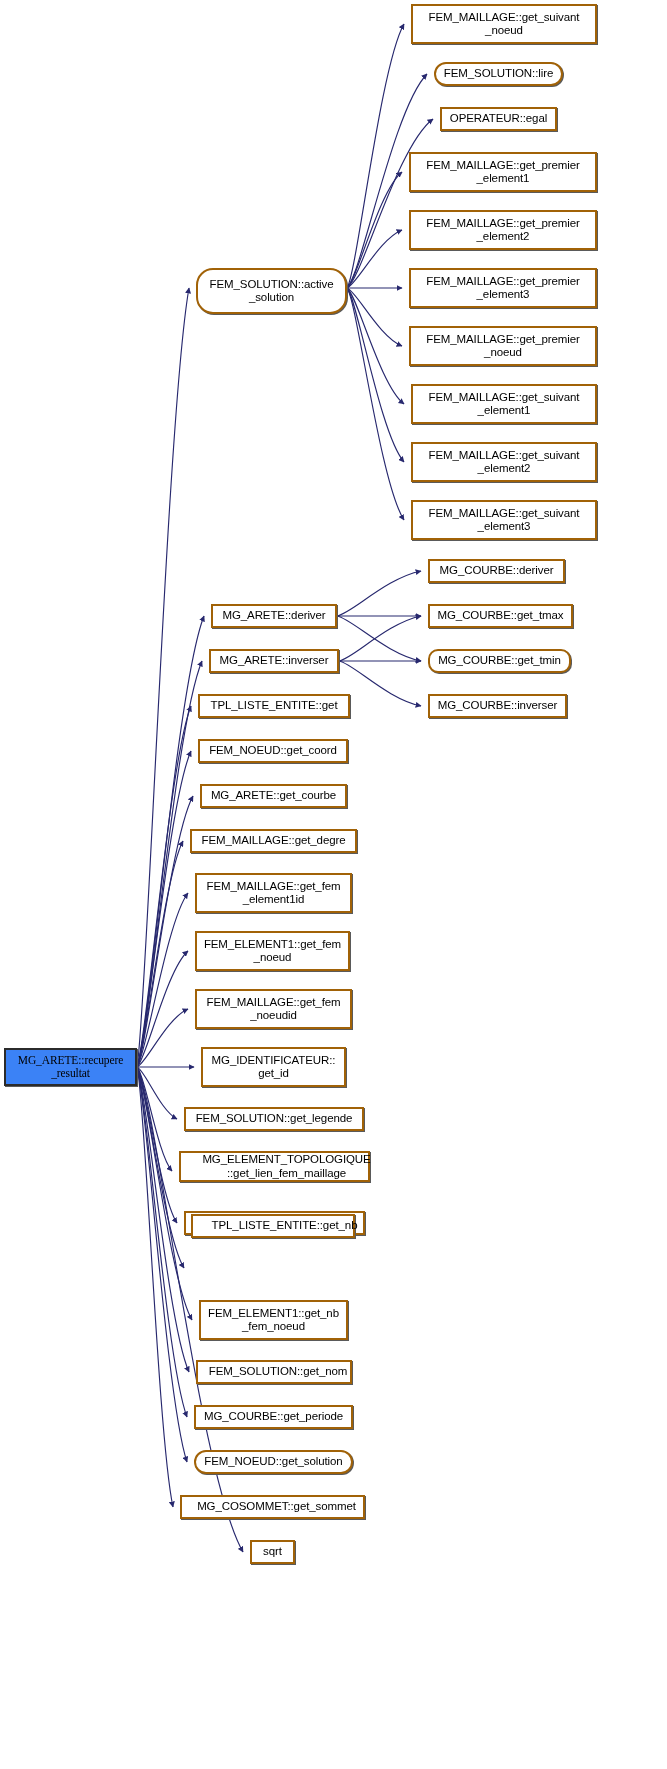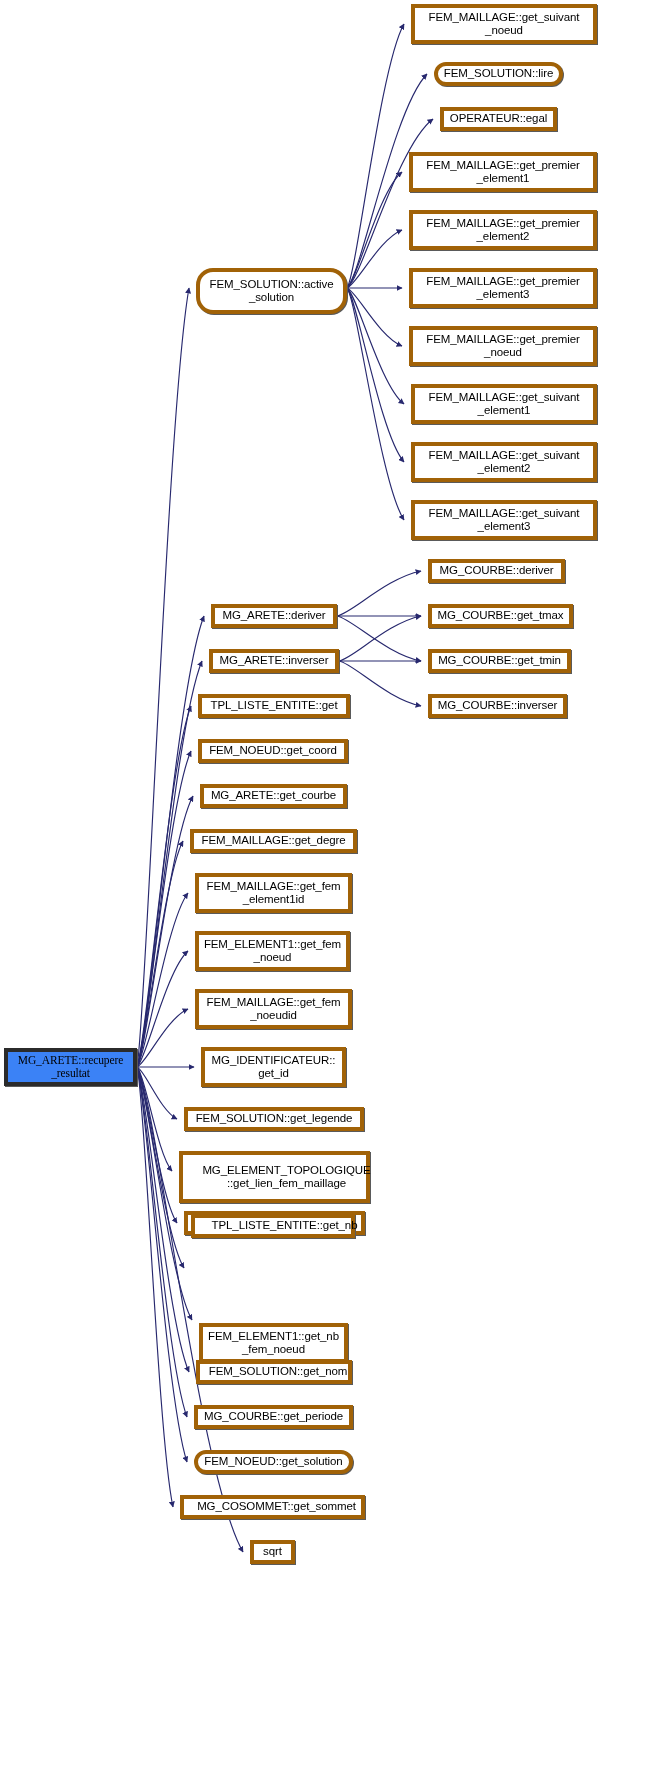--- a/index.html
+++ b/index.html
@@ -1,19 +1,19 @@
 <!DOCTYPE html>
 <html><head>
 <meta charset="utf-8">
 <style>
   html,body{margin:0;padding:0;background:#ffffff;}
   #canvas{position:relative;width:667px;height:1769px;background:#ffffff;
           font-family:"Liberation Sans","DejaVu Sans",sans-serif;overflow:hidden;}
   #edges{position:absolute;left:0;top:0;width:667px;height:1769px;}
-  .node{position:absolute;box-sizing:border-box;border:4px solid #a16207;
+  .node{position:absolute;box-sizing:border-box;border:2px solid #a16207;
         background:#ffffff;color:#000000;display:flex;align-items:center;
         justify-content:center;text-align:center;font-size:11.5px;
         line-height:13.5px;letter-spacing:-0.1px;white-space:pre-line;
         box-shadow:1px 1px 0 0 #5a5a5a;}
   .node.root{background:#3b82f6;border-color:#2b2b2b;font-family:Liberation Serif, serif;}
   .node span{display:block;padding:0 3px;}
 </style>
 </head>
 <body>
 
@@ -80,44 +80,44 @@
       <div class="node" style="left: 409px; top: 326px; width: 188px; height: 40px;"><span>FEM_MAILLAGE::get_premier
 _noeud</span></div>
       <div class="node" style="left: 411px; top: 384px; width: 186px; height: 40px;"><span>FEM_MAILLAGE::get_suivant
 _element1</span></div>
       <div class="node" style="left: 411px; top: 442px; width: 186px; height: 40px;"><span>FEM_MAILLAGE::get_suivant
 _element2</span></div>
       <div class="node" style="left: 411px; top: 500px; width: 186px; height: 40px;"><span>FEM_MAILLAGE::get_suivant
 _element3</span></div>
       <div class="node" style="left: 428px; top: 559px; width: 137px; height: 24px;"><span>MG_COURBE::deriver</span></div>
       <div class="node" style="left: 428px; top: 604px; width: 145px; height: 24px;"><span>MG_COURBE::get_tmax</span></div>
-      <div class="node" style="left: 428px; top: 649px; width: 143px; height: 24px;"><span>MG_COURBE::get_tmin</span></div>
+      <div class="node" style="left: 428px; top: 649px; width: 143px; height: 24px; border-radius: 10px;"><span>MG_COURBE::get_tmin</span></div>
       <div class="node" style="left: 428px; top: 694px; width: 139px; height: 24px;"><span>MG_COURBE::inverser</span></div>
       <div class="node" style="left: 196px; top: 268px; width: 151px; height: 46px; border-radius: 17px;"><span>FEM_SOLUTION::active
 _solution</span></div>
       <div class="node" style="left: 211px; top: 604px; width: 126px; height: 24px;"><span>MG_ARETE::deriver</span></div>
       <div class="node" style="left: 209px; top: 649px; width: 130px; height: 24px;"><span>MG_ARETE::inverser</span></div>
       <div class="node" style="left: 198px; top: 694px; width: 152px; height: 24px;"><span>TPL_LISTE_ENTITE::get</span></div>
       <div class="node" style="left: 198px; top: 739px; width: 150px; height: 24px;"><span>FEM_NOEUD::get_coord</span></div>
       <div class="node" style="left: 200px; top: 784px; width: 147px; height: 24px;"><span>MG_ARETE::get_courbe</span></div>
       <div class="node" style="left: 190px; top: 829px; width: 167px; height: 24px;"><span>FEM_MAILLAGE::get_degre</span></div>
       <div class="node" style="left: 195px; top: 873px; width: 157px; height: 40px;"><span>FEM_MAILLAGE::get_fem
 _element1id</span></div>
       <div class="node" style="left: 195px; top: 931px; width: 155px; height: 40px;"><span>FEM_ELEMENT1::get_fem
 _noeud</span></div>
       <div class="node" style="left: 195px; top: 989px; width: 157px; height: 40px;"><span>FEM_MAILLAGE::get_fem
 _noeudid</span></div>
       <div class="node" style="left: 201px; top: 1047px; width: 145px; height: 40px;"><span>MG_IDENTIFICATEUR::
 get_id</span></div>
       <div class="node" style="left: 184px; top: 1107px; width: 180px; height: 24px;"><span>FEM_SOLUTION::get_legende</span></div>
-      <div class="node" style="left: 179px; top: 1151px; width: 191px; height: 52px; padding-left: 24px;"><span>MG_ELEMENT_TOPOLOGIQUE
+      <div class="node" style="left: 179px; top: 1151px; width: 191px; height: 31px; padding-left: 24px;"><span>MG_ELEMENT_TOPOLOGIQUE
 ::get_lien_fem_maillage</span></div>
       <div class="node" style="left: 184px; top: 1211px; width: 181px; height: 24px;"><span>FEM_SOLUTION::get_maillage</span></div>
       <div class="node" style="left: 191px; top: 1214px; width: 164px; height: 24px; padding-left: 23px;"><span>TPL_LISTE_ENTITE::get_nb</span></div>
-      <div class="node" style="left: 199px; top: 1300px; width: 149px; height: 40px; margin-top: 23px;"><span>FEM_ELEMENT1::get_nb
+      <div class="node" style="left: 199px; top: 1300px; width: 149px; height: 40px;"><span>FEM_ELEMENT1::get_nb
 _fem_noeud</span></div>
       <div class="node" style="left: 196px; top: 1360px; width: 156px; height: 24px; padding-left: 8px;"><span>FEM_SOLUTION::get_nom</span></div>
       <div class="node" style="left: 194px; top: 1405px; width: 159px; height: 24px;"><span>MG_COURBE::get_periode</span></div>
       <div class="node" style="left: 194px; top: 1450px; width: 159px; height: 24px; border-radius: 12px;"><span>FEM_NOEUD::get_solution</span></div>
       <div class="node" style="left: 180px; top: 1495px; width: 185px; height: 24px; padding-left: 8px;"><span>MG_COSOMMET::get_sommet</span></div>
       <div class="node" style="left: 250px; top: 1540px; width: 45px; height: 24px;"><span>sqrt</span></div>
     </div>
 </div>
 
 </body></html>

